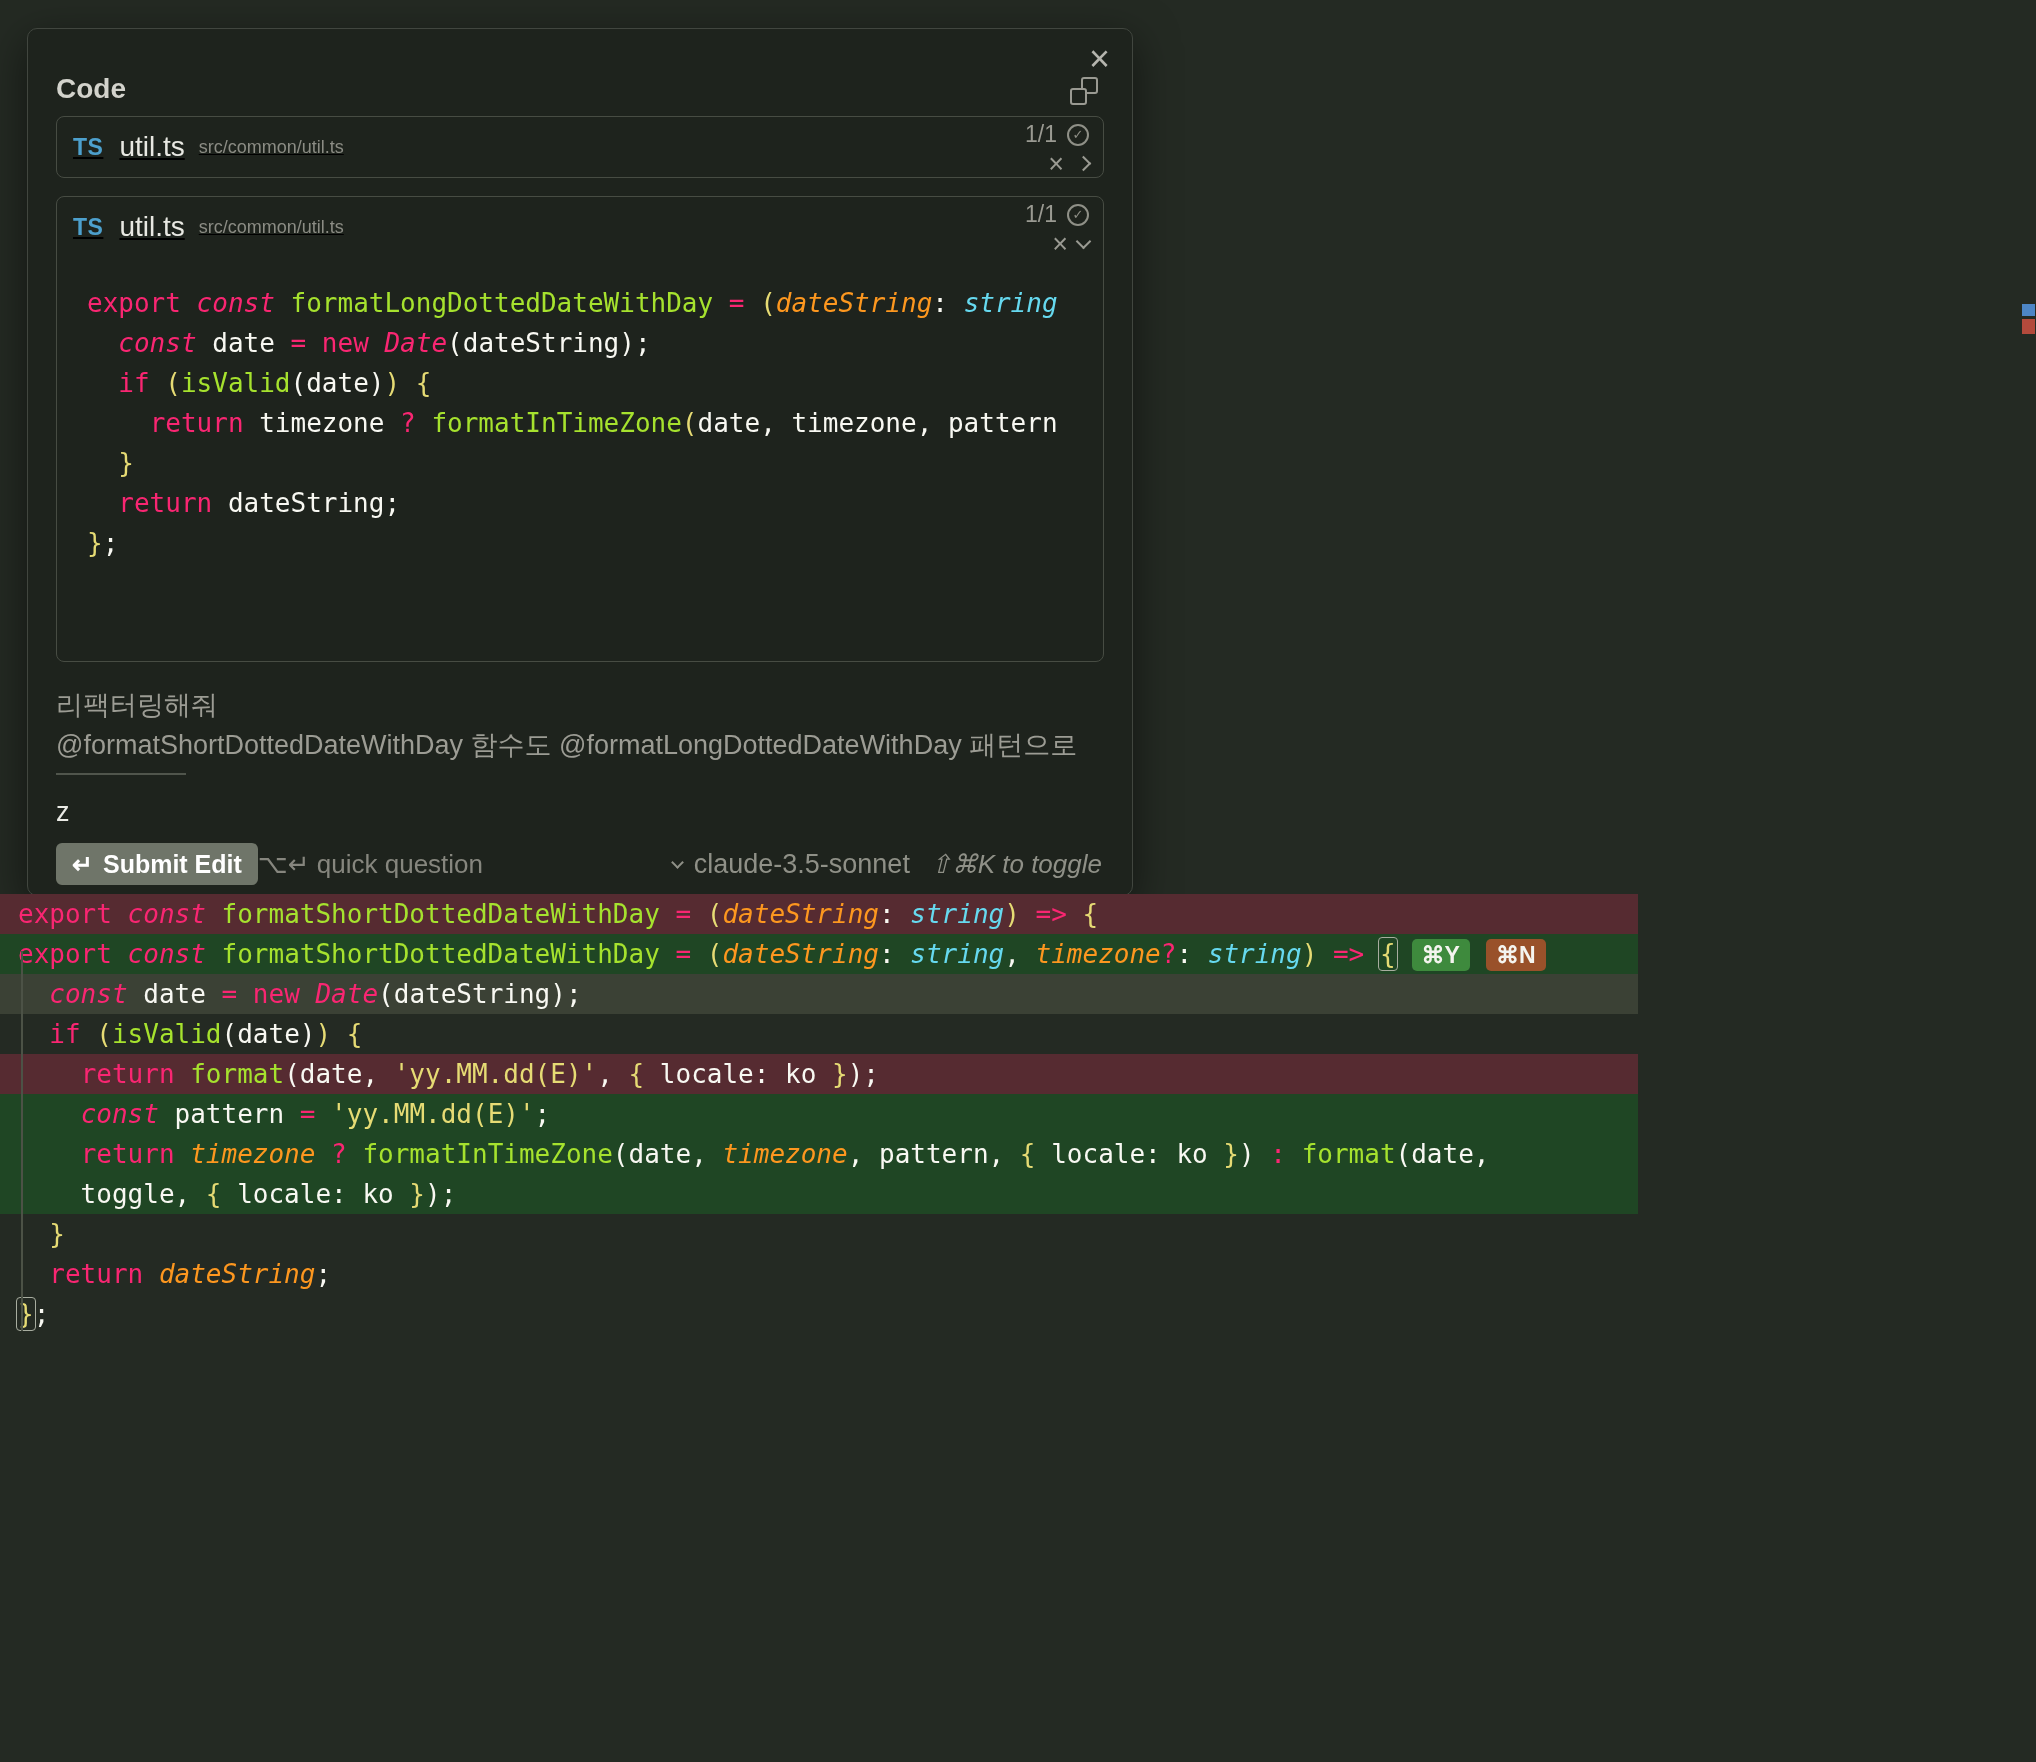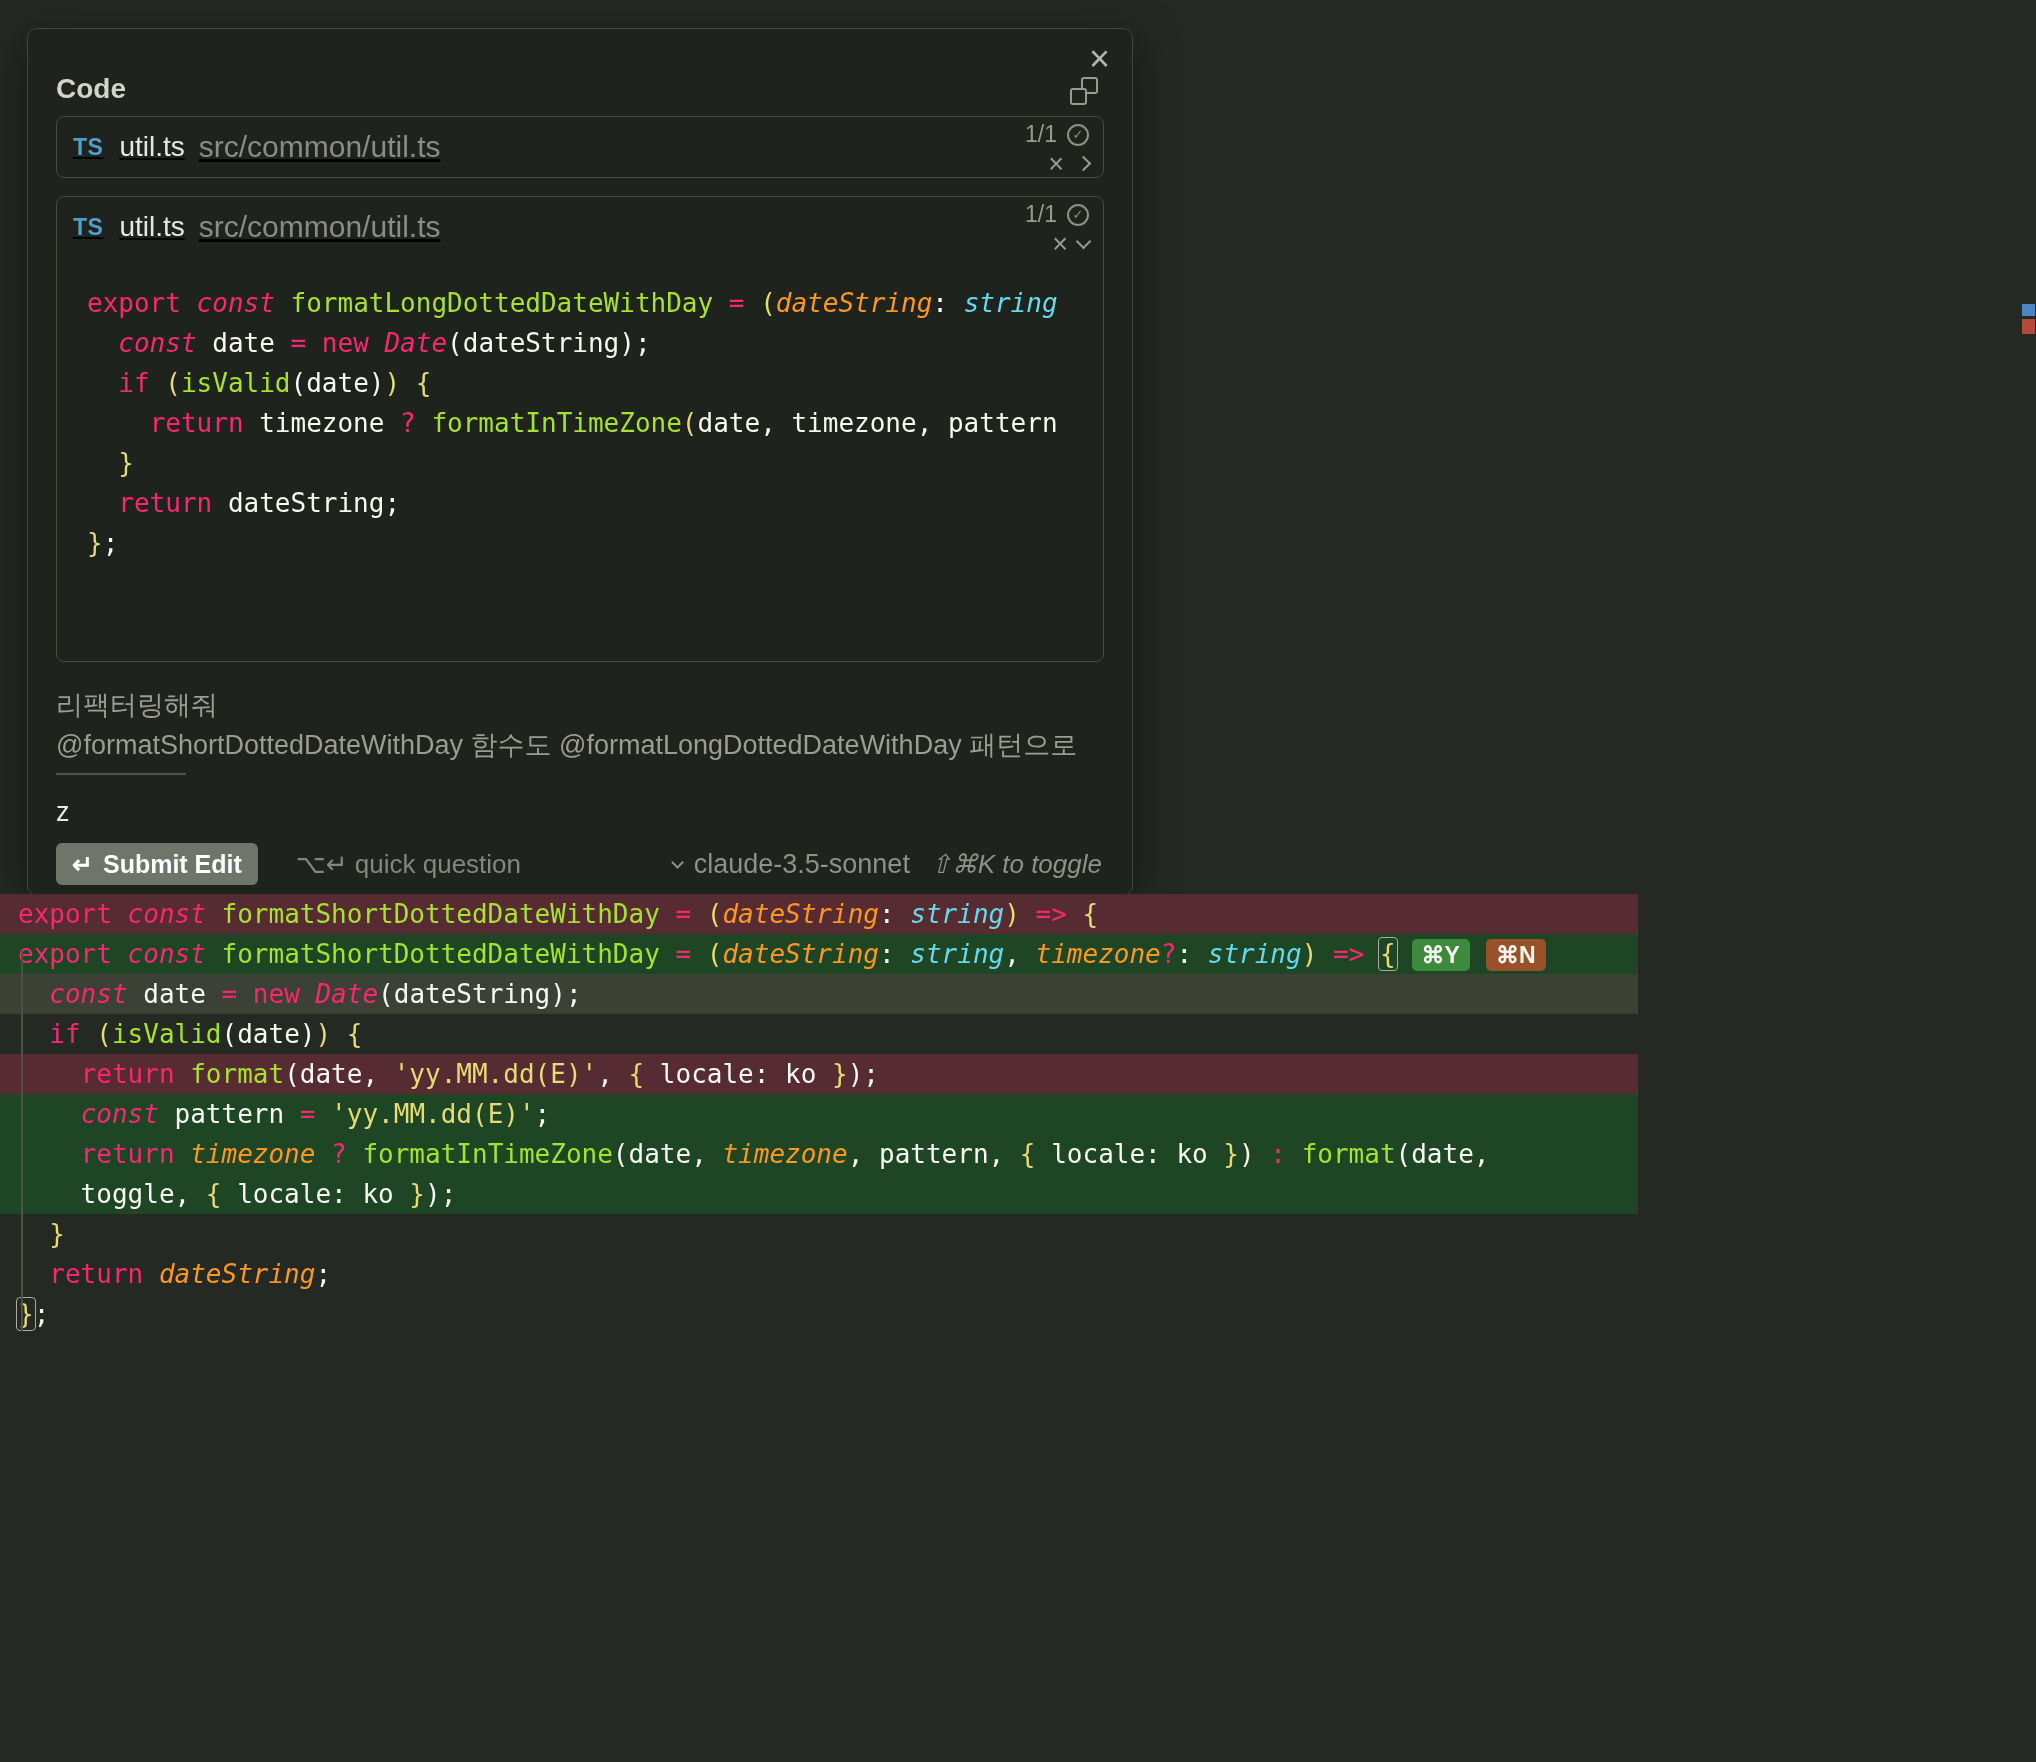--- a/index.html
+++ b/index.html
@@ -24,21 +24,21 @@
 
   .chip {
     position:absolute; left:28px; width:1048px;
     background:#1e231d; border:1px solid #474c43; border-radius:8px;
   }
   .chip1 { top:87px; height:62px; }
   .chip2 { top:167px; height:466px; }
   .chip-header { display:flex; align-items:center; height:60px; padding:0 16px; position:relative;text-decoration:underline; }
   .lang  { color:#4da0cd; font-weight:700; font-size:23px; margin-right:16px; letter-spacing:.5px; }
   .fname { color:#e8e8e2; font-size:28px; }
-  .fpath { color:#8b8c84; font-size:30px; margin-left:14px; }
+  .fpath { color:#8b8c84; font-size:18px; margin-left:14px; }
   .chip-right { position:absolute; right:14px; top:4px; display:flex; flex-direction:column; align-items:flex-end; gap:2px; }
   .cr-row { display:flex; align-items:center; gap:10px; height:27px; }
   .counter { color:#9a9a92; font-size:23px; }
   .checkc { display:inline-flex; width:22px; height:22px; border:2px solid #8f9087; border-radius:50%;
             align-items:center; justify-content:center; font-size:13px; color:#8f9087; }
   .xicon { color:#9a9a92; font-size:27px; line-height:24px; cursor:pointer; }
   .chev { display:inline-block; width:11px; height:11px; border-right:2.5px solid #9a9a92; border-bottom:2.5px solid #9a9a92; cursor:pointer; }
   .chev-right { transform:rotate(-45deg); margin-left:4px; }
   .chev-down  { transform:rotate(45deg); margin-bottom:4px; }
 
@@ -46,21 +46,21 @@
   .code-preview .code-line { height:40px; line-height:40px; white-space:pre; }
 
   .prompt { position:absolute; left:28px; top:656px; width:1044px; font-size:27px; line-height:40px; color:#9c9c94; }
   .divider { position:absolute; left:28px; top:744px; width:130px; border-top:2px solid #50554c; }
   .input-line { position:absolute; left:28px; top:768px; font-size:27px; color:#eaeae5; }
 
   .footer { position:absolute; left:28px; right:30px; top:812px; height:46px; display:flex; align-items:center; }
   .submit { display:inline-flex; align-items:center; gap:10px; background:#6f7569; color:#ffffff; border:none;
             border-radius:6px; font-size:25px; font-weight:600; height:42px; padding:0 16px; cursor:pointer;
             font-family:"Liberation Sans", sans-serif; }
-  .qq { margin-left:38px; color:#86867e; font-size:26px; cursor:pointer; }
+  .qq { color:#86867e; font-size:26px; cursor:pointer; }
   .spacer { flex:1; }
   .model { display:flex; align-items:center; gap:12px; color:#8f9087; font-size:27px; cursor:pointer; }
   .model .chev { width:9px; height:9px; border-color:#8f9087; }
   .hint { margin-left:20px; color:#8f9087; font-size:26px;font-style:italic; }
 
   
   .editor { position:absolute; left:0; top:894px; width:1638px; font-family:"DejaVu Sans Mono", monospace; font-size:26px; }
   .editor .code-line { height:40px; line-height:40px; padding-left:18px; white-space:pre; }
   .line-removed { background:#562b31; }
   .line-added   { background:#1f4624; }

